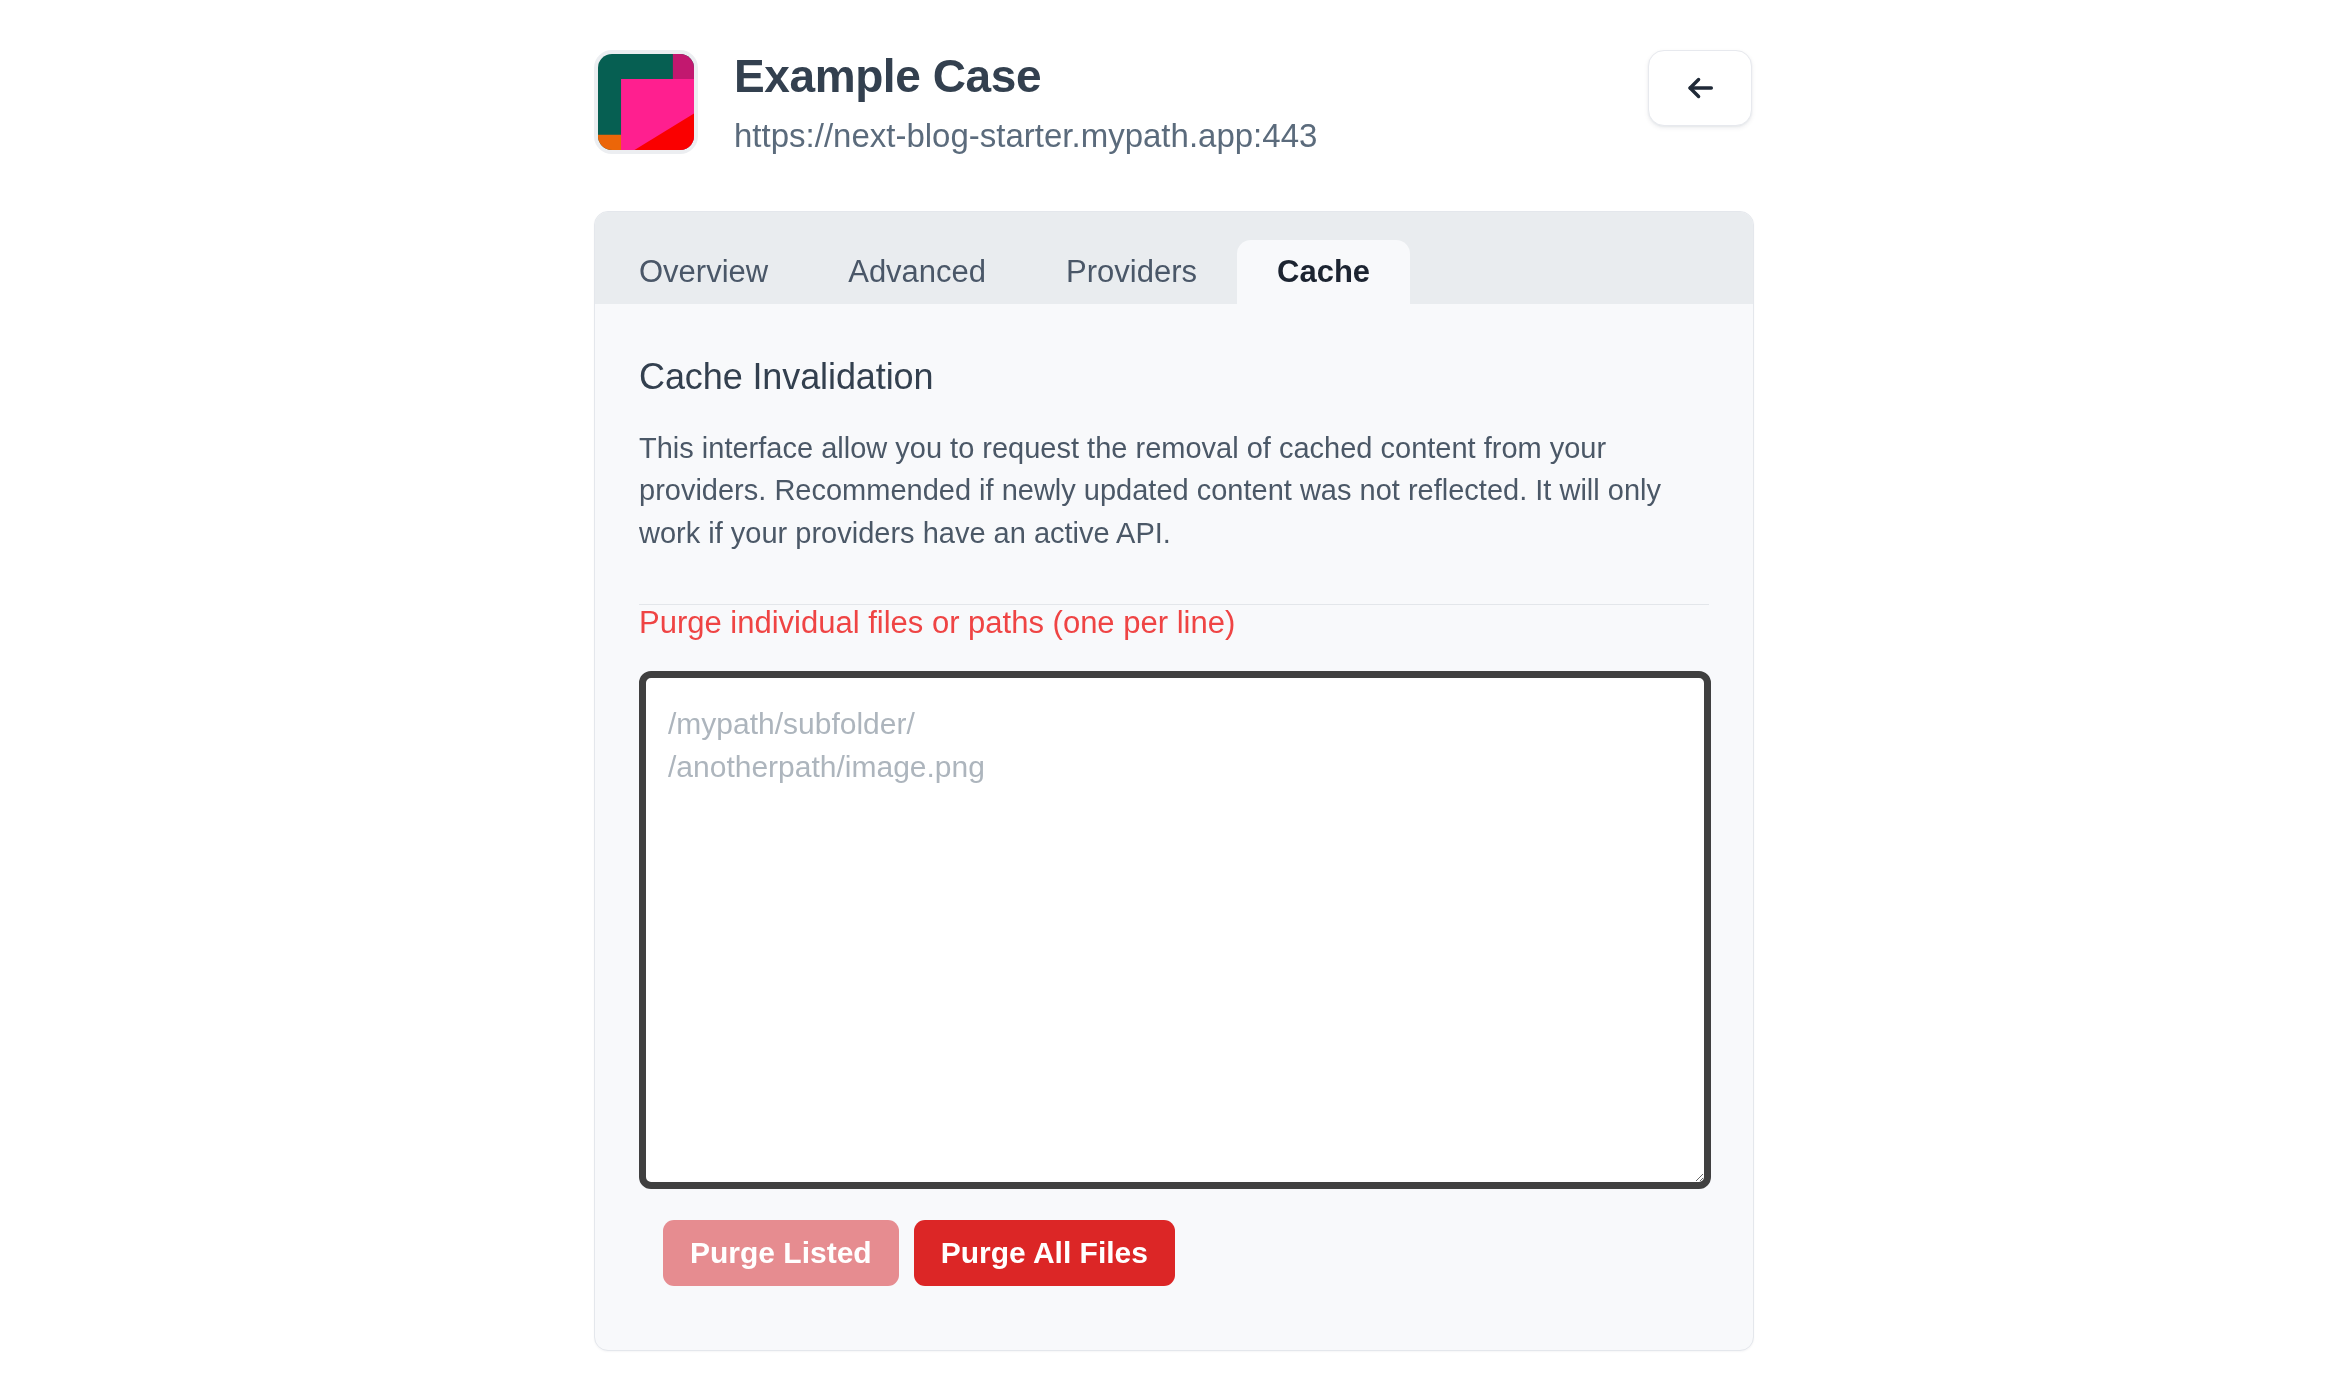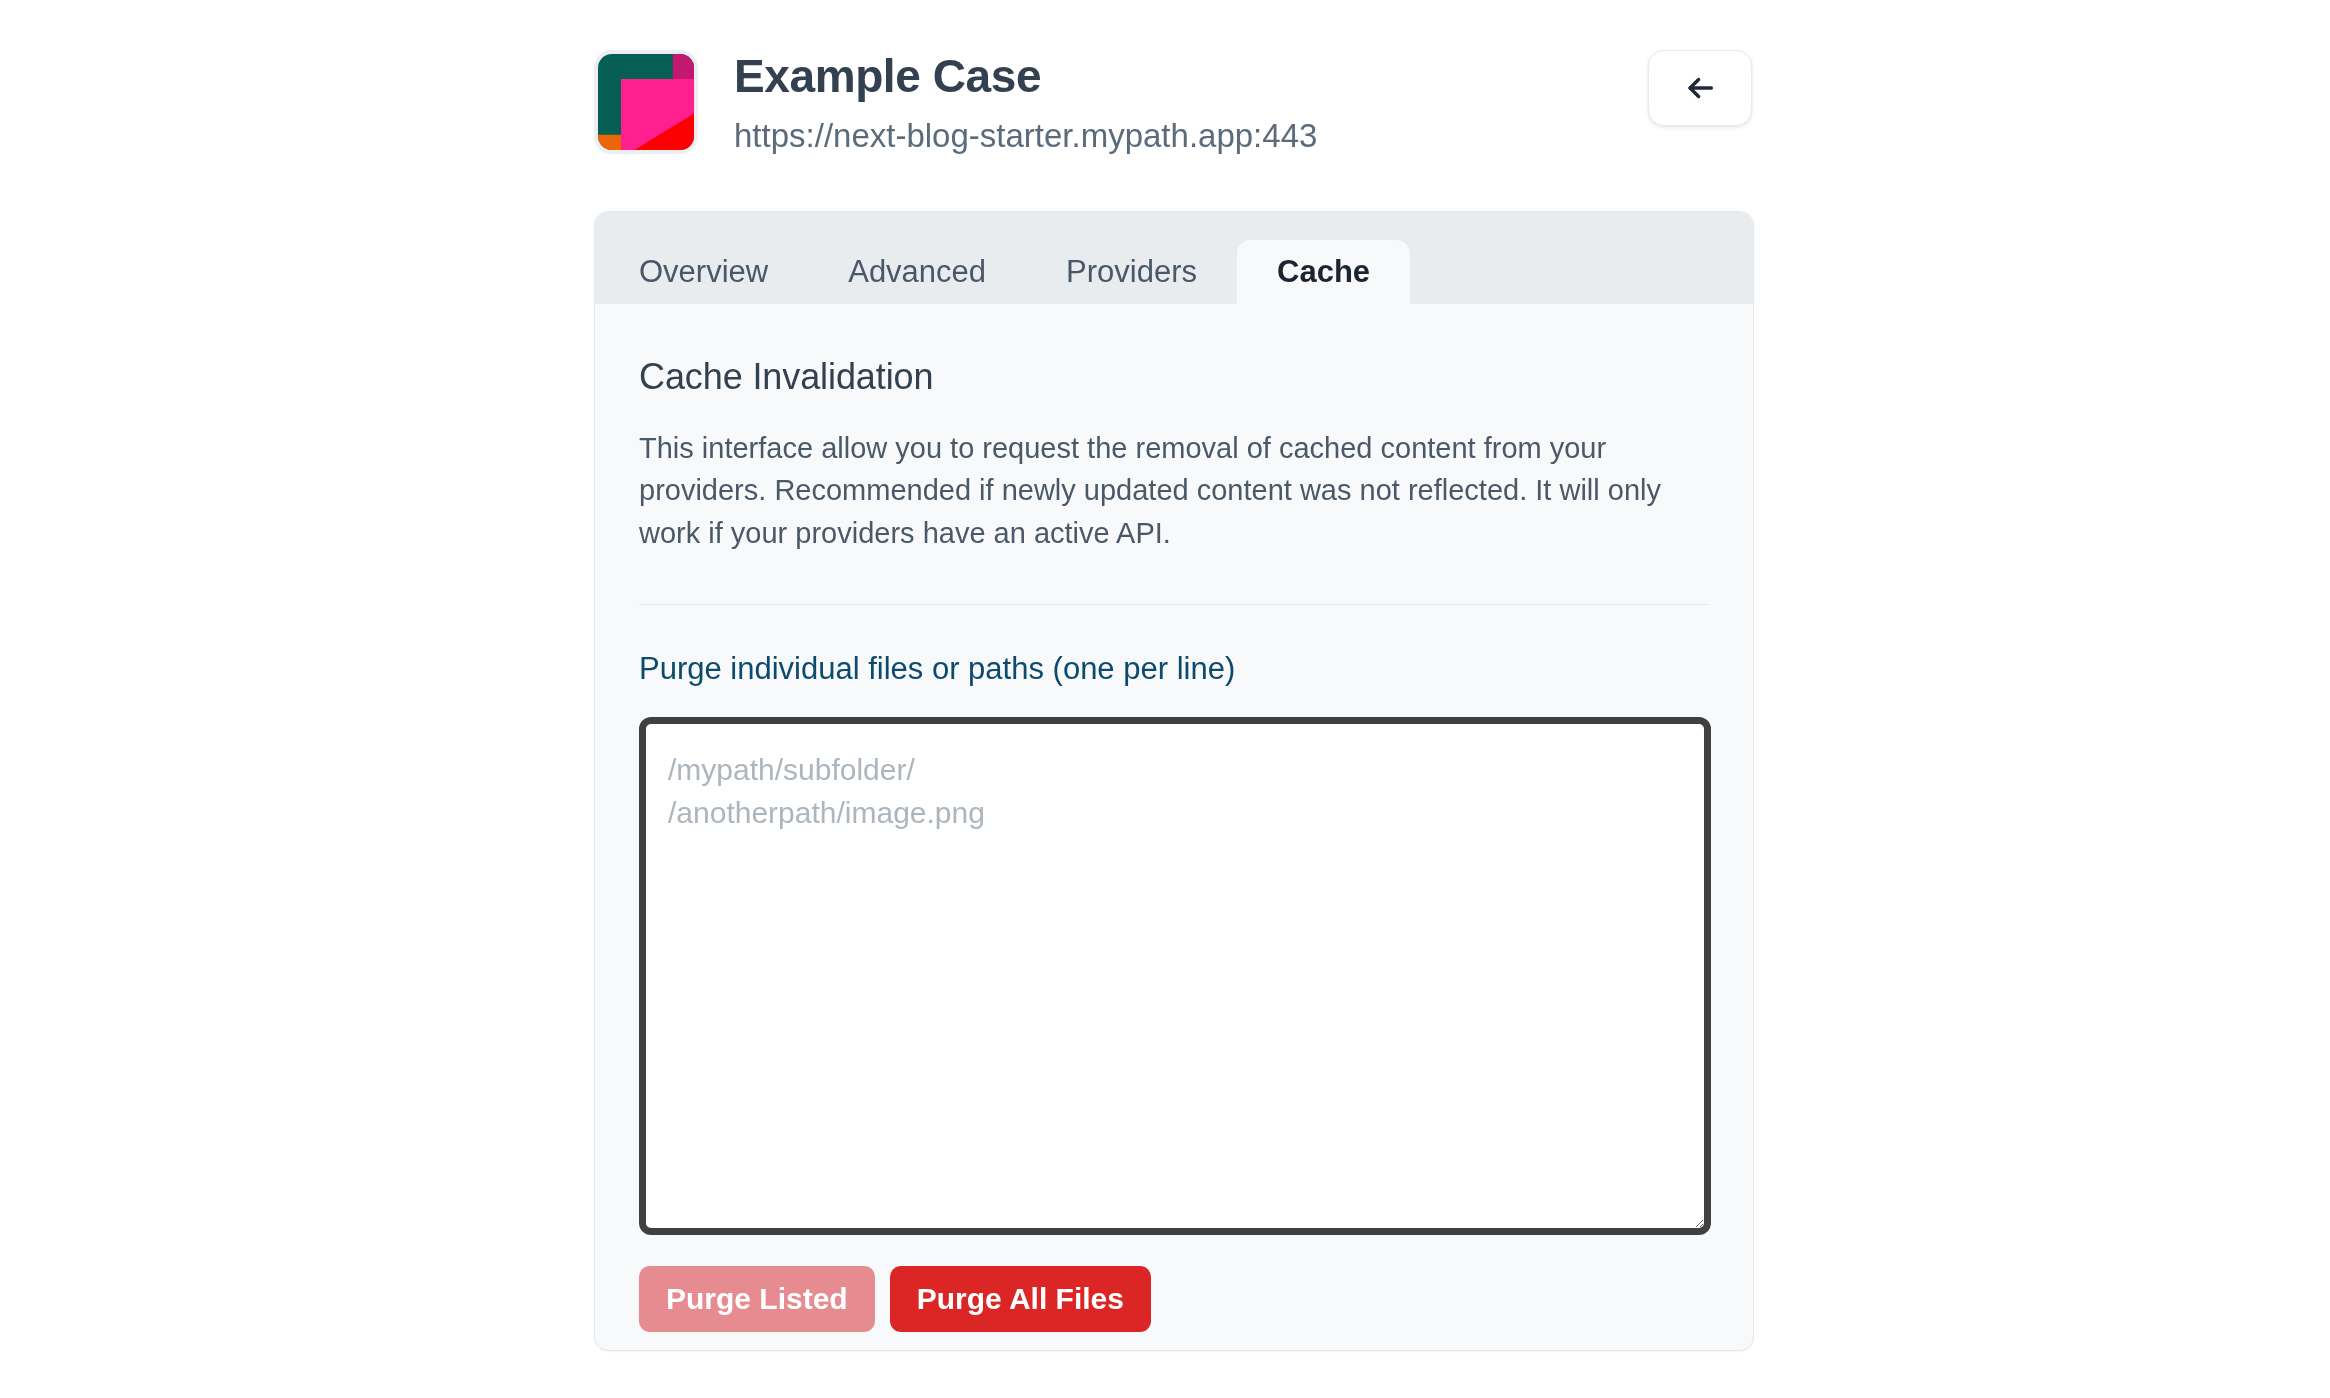--- a/index.html
+++ b/index.html
@@ -151,23 +151,22 @@
   }
 
   .divider {
     margin-top: 50px;
     height: 1px;
     background: #e3e6ea;
     width: 100%;
   }
 
   .field-label {
-    margin-top: 46px;
     font-size: 31px;
-    color: #0c4a6e;
+    color: #ef4444;
     font-weight: 400;
   }
 
   .purge-textarea {
     display: block;
     margin-top: 30px;
     width: 1072px;
     height: 518px;
     background: #ffffff;
     border: 7px solid #404040;
@@ -196,21 +195,21 @@
     font-weight: 700;
     color: #ffffff;
     padding: 0 27px;
     height: 66px;
     display: inline-flex;
     align-items: center;
     justify-content: center;
     cursor: pointer;
     white-space: nowrap;
   }
-  .btn-muted { background: #e68c90; }
+  .btn-muted { background: #e68c90; margin-left: 24px; }
   .btn-danger { background: #dc2626; }
 </style>
 </head>
 <body>
 
 <div class="page">
 
   <div class="header">
 
     <div class="app-logo">

